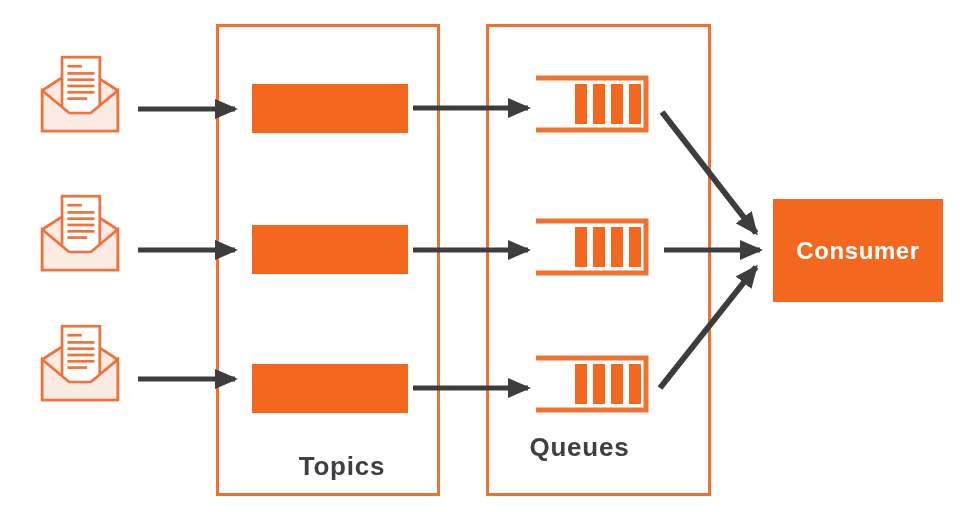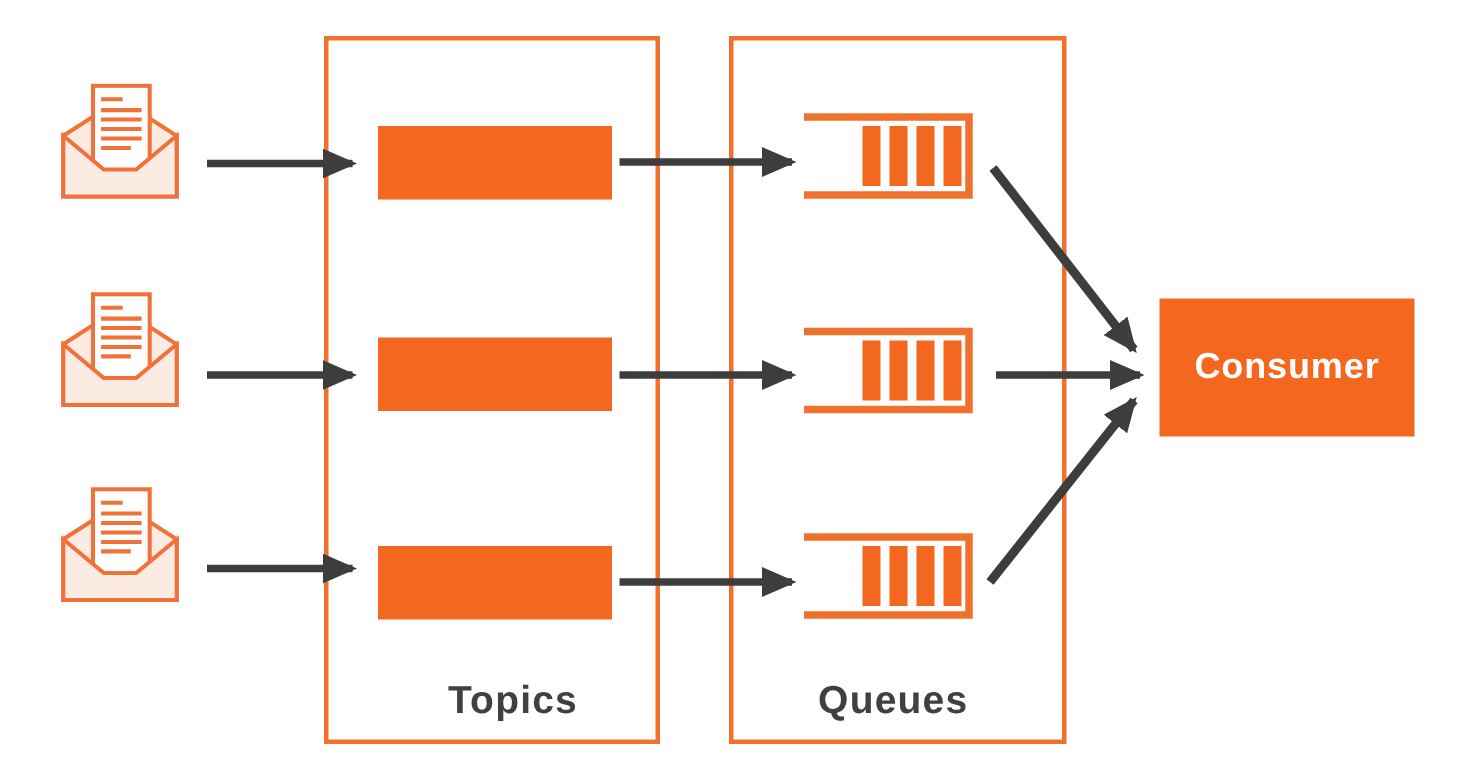--- a/index.html
+++ b/index.html
@@ -41,24 +41,24 @@
   .group-label {
     position: absolute;
     color: var(--label-gray, #3e4043);
     font-size: 26px;
     font-weight: 700;
     letter-spacing: 0.8px;
     text-align: center;
     z-index: 2;
   }
   .topics-label { left: 216px; top: 451px; width: 252px; }
-  .queues-label { left: 486px; top: 451px; width: 187px; margin-left: 16px; }
+  .queues-label { left: 486px; top: 432px; width: 187px; }
   .consumer-box {
     position: absolute;
-    left: 773px; top: 199px; width: 170px; height: 92px;
+    left: 773px; top: 199px; width: 170px; height: 103px;
     background: var(--accent-orange, #f4671f);
     display: flex; align-items: center; justify-content: center;
     z-index: 2;
   }
   .consumer-label {
     color: var(--consumer-text, #fff);
     font-size: 24px;
     font-weight: 700;
     letter-spacing: 0.6px;
   }

